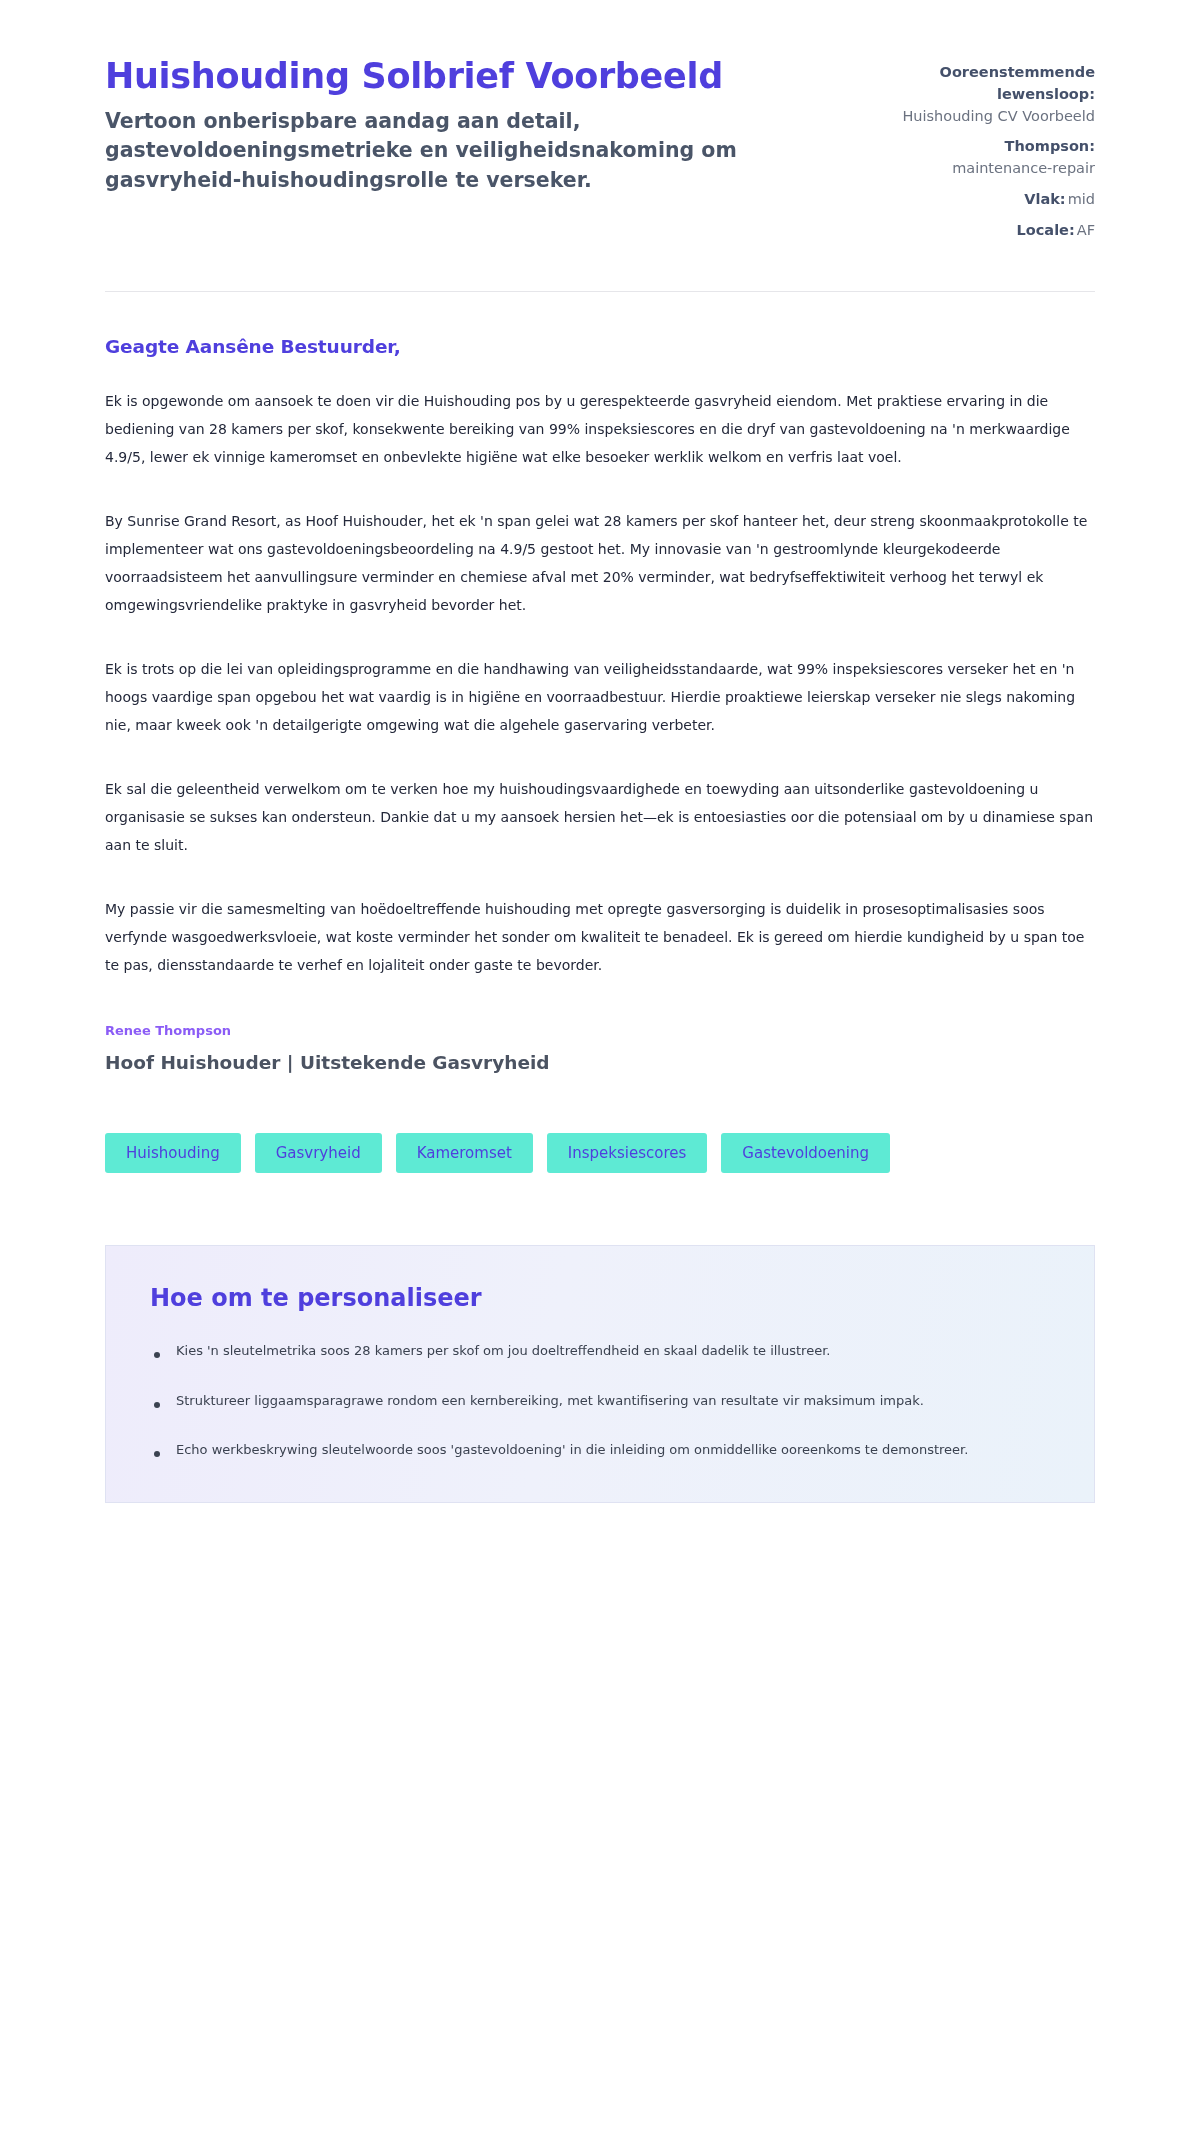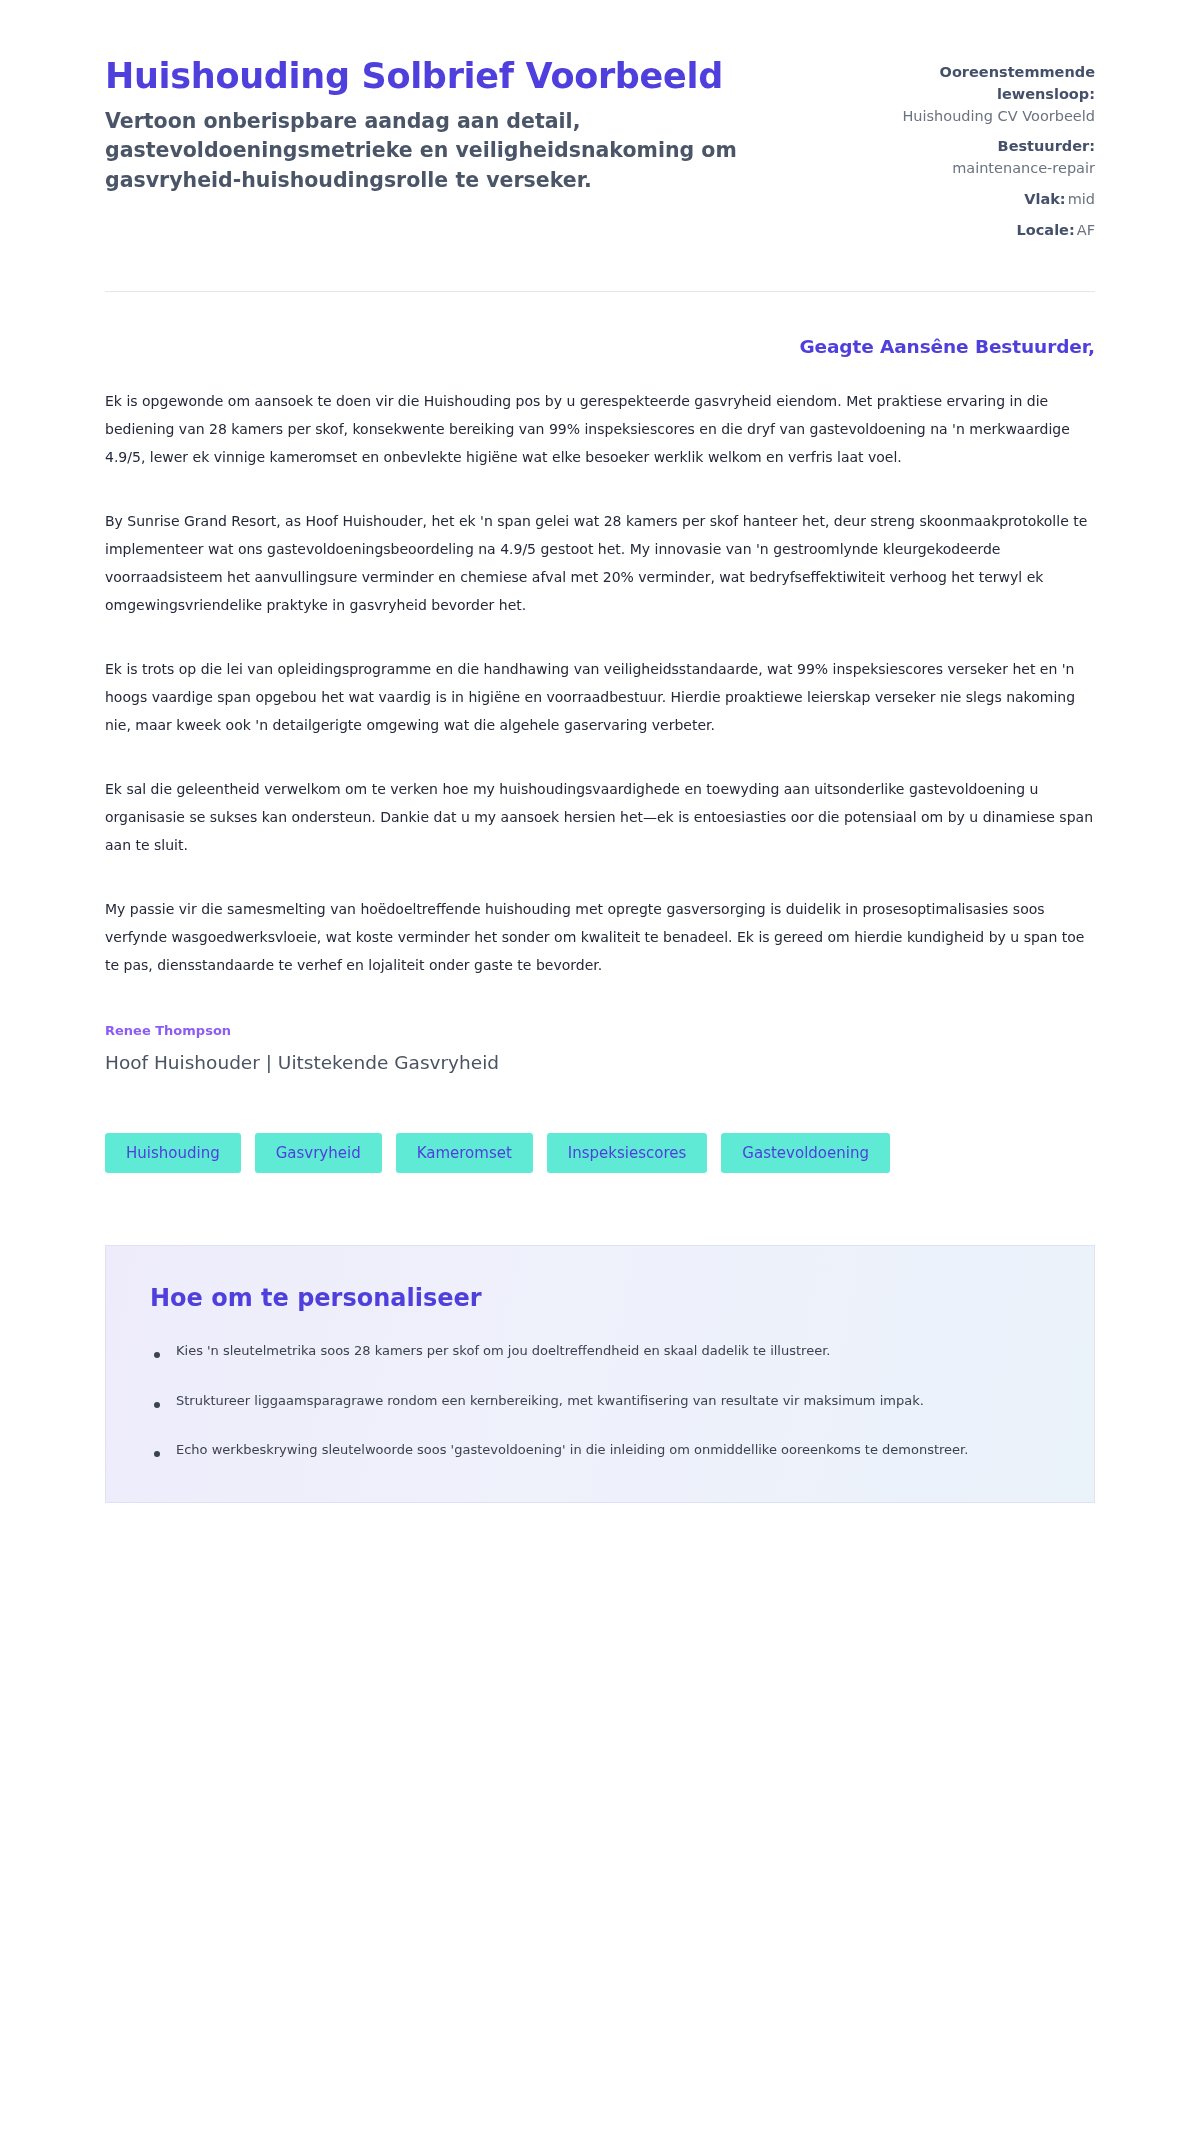--- a/index.html
+++ b/index.html
@@ -93,21 +93,20 @@
   .letter {
     padding-top: 44px;
   }
 
   .salutation {
     margin: 0 0 30px 0;
     font-size: 18.5px;
     font-weight: 700;
     color: #4f3fdd;
     letter-spacing: -0.1px;
-    text-align: right;
   }
 
   .para {
     margin: 0 0 36px 0;
     font-size: 14px;
     line-height: 2.0;
     color: #23283a;
     max-width: 1000px;
   }
 
@@ -119,21 +118,21 @@
   .sign-name {
     margin: 0;
     font-size: 13px;
     font-weight: 700;
     color: #8b5cf6;
   }
 
   .sign-role {
     margin: 14px 0 0 0;
     font-size: 18.5px;
-    font-weight: 400;
+    font-weight: 700;
     color: #4b5362;
   }
 
   
   .tags {
     display: flex;
     flex-wrap: wrap;
     gap: 14px;
     margin-top: 60px;
   }
@@ -204,21 +203,21 @@
     </div>
 
     <div class="meta">
 
       <div class="meta-block">
         <div class="meta-label">Ooreenstemmende lewensloop:</div>
         <div class="meta-value">Huishouding CV Voorbeeld</div>
       </div>
 
       <div class="meta-block">
-        <div class="meta-label">Bestuurder:</div>
+        <div class="meta-label">Thompson:</div>
         <div class="meta-value">maintenance-repair</div>
       </div>
 
       <div class="meta-block meta-inline">
         <span class="meta-label">Vlak:</span><span class="meta-value">mid</span>
       </div>
 
       <div class="meta-block meta-inline">
         <span class="meta-label">Locale:</span><span class="meta-value">AF</span>
       </div>

